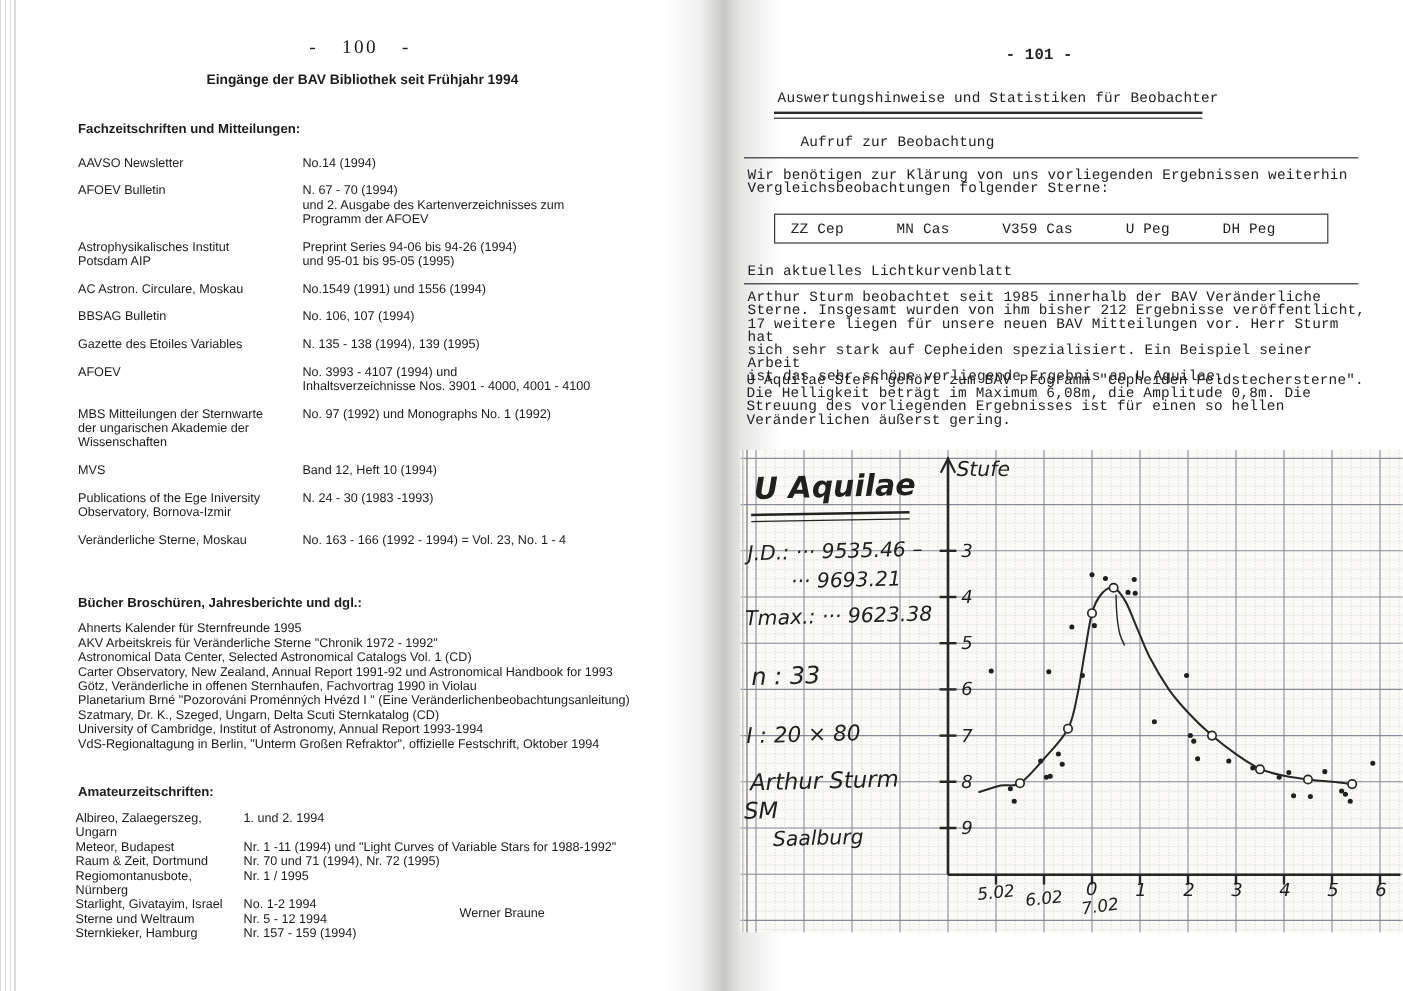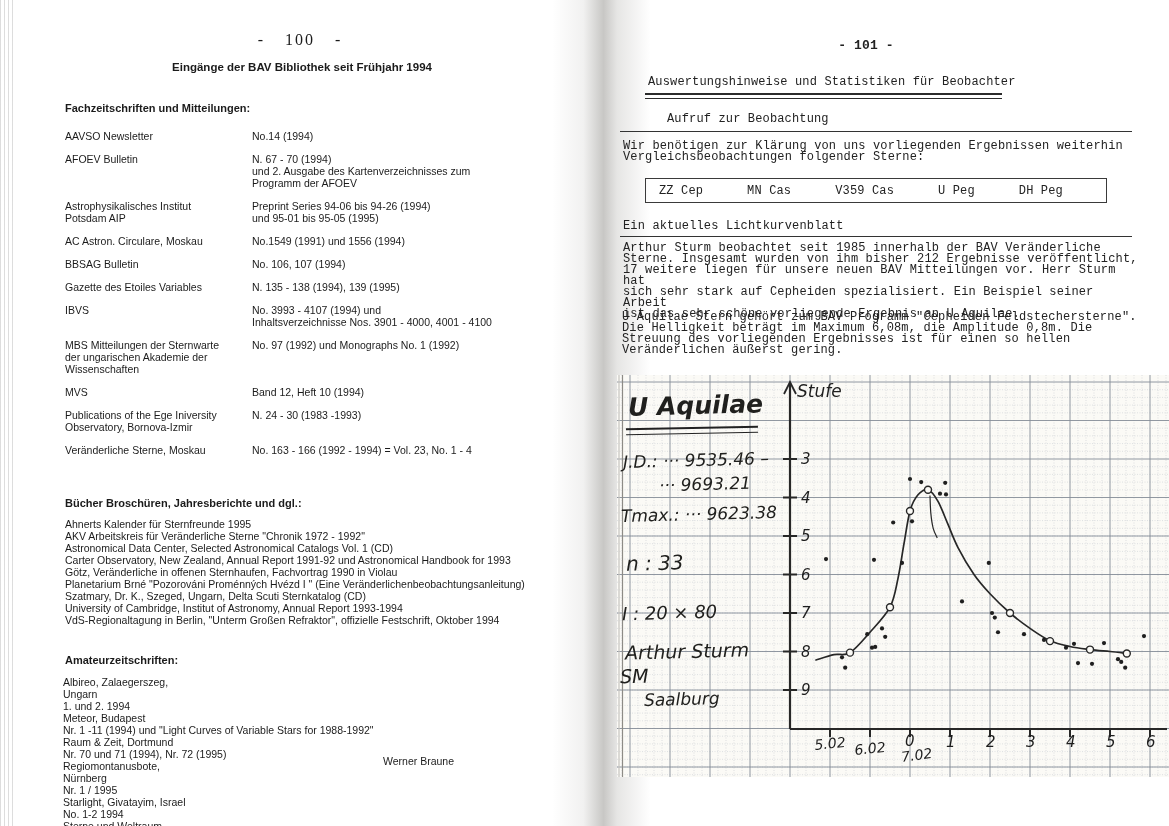--- a/index.html
+++ b/index.html
@@ -21,21 +21,21 @@
   .lp-h{font-size:11px;font-weight:bold;}
   #lp-h1{left:65px;top:102px;}
   #lp-entries1{left:65px;top:130px;width:492px;font-size:10.5px;line-height:12px;}
   .row{display:flex;align-items:flex-start;margin-bottom:11px;}
   .row .lbl{width:187px;flex:none;white-space:pre-line;align-self:flex-start;}
   .row .val{flex:1;white-space:pre-line;}
   #lp-h2{left:65px;top:497px;}
   #lp-books{left:65px;top:518px;width:505px;font-size:10.5px;line-height:12px;}
   #lp-h3{left:65px;top:654px;}
   #lp-entries2{left:63px;top:676px;width:505px;font-size:10.5px;line-height:12px;}
-  #lp-entries2 .row{margin-bottom:0;flex-direction:column;}
+  #lp-entries2 .row{margin-bottom:0;}
   #lp-entries2 .lbl{width:140px;}
   #lp-sign{left:383px;top:755px;font-size:10.5px;}
   
   #right-page{left:612px;top:0;width:557px;height:826px;
     font-family:"Liberation Mono",monospace;font-size:12px;letter-spacing:.15px;color:#222;}
   #rp-num{left:0;top:38px;width:508px;text-align:center;font-size:13px;font-weight:bold;}
   #rp-title{left:36px;top:75px;}
   #rp-title-rule{left:33px;top:93px;width:357px;height:3px;
     border-top:2.5px solid #2b2b2b;border-bottom:1.5px solid #2b2b2b;}
   .rp-h{white-space:pre;}
@@ -99,21 +99,21 @@
       </div>
       <div class="row">
         <div class="lbl">BBSAG Bulletin</div>
         <div class="val">No. 106, 107 (1994)</div>
       </div>
       <div class="row">
         <div class="lbl">Gazette des Etoiles Variables</div>
         <div class="val">N. 135 - 138 (1994), 139 (1995)</div>
       </div>
       <div class="row">
-        <div class="lbl">IBVS</div>
+        <div class="lbl">AFOEV</div>
         <div class="val">No. 3993 - 4107 (1994) und
 Inhaltsverzeichnisse Nos. 3901 - 4000, 4001 - 4100</div>
       </div>
       <div class="row">
         <div class="lbl">MBS Mitteilungen der Sternwarte
 der ungarischen Akademie der
 Wissenschaften</div>
         <div class="val">No. 97 (1992) und Monographs No. 1 (1992)</div>
       </div>
       <div class="row">

